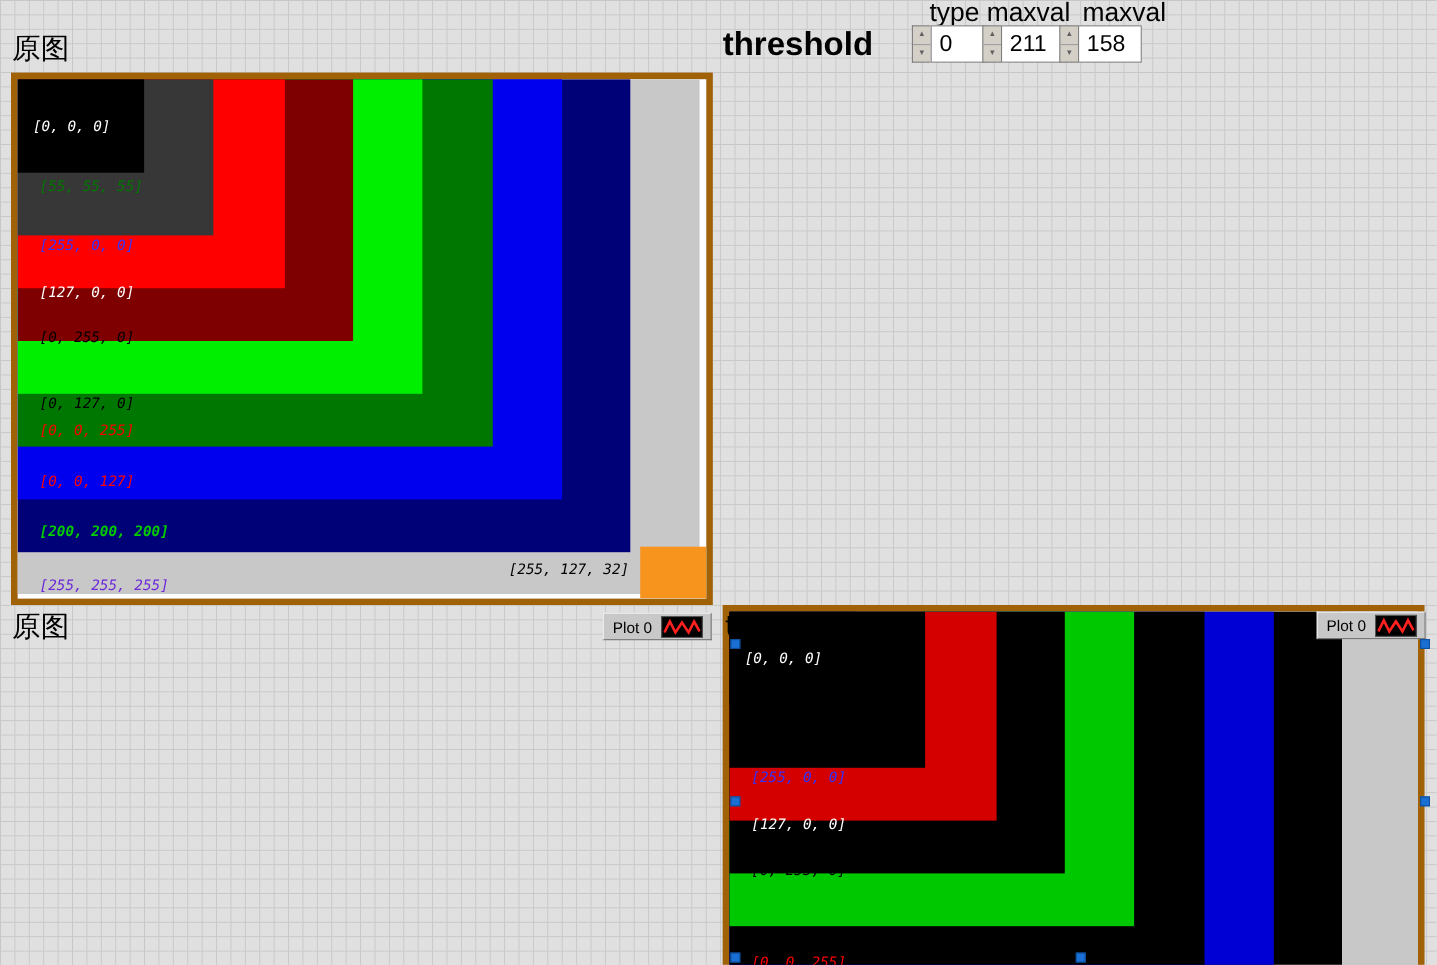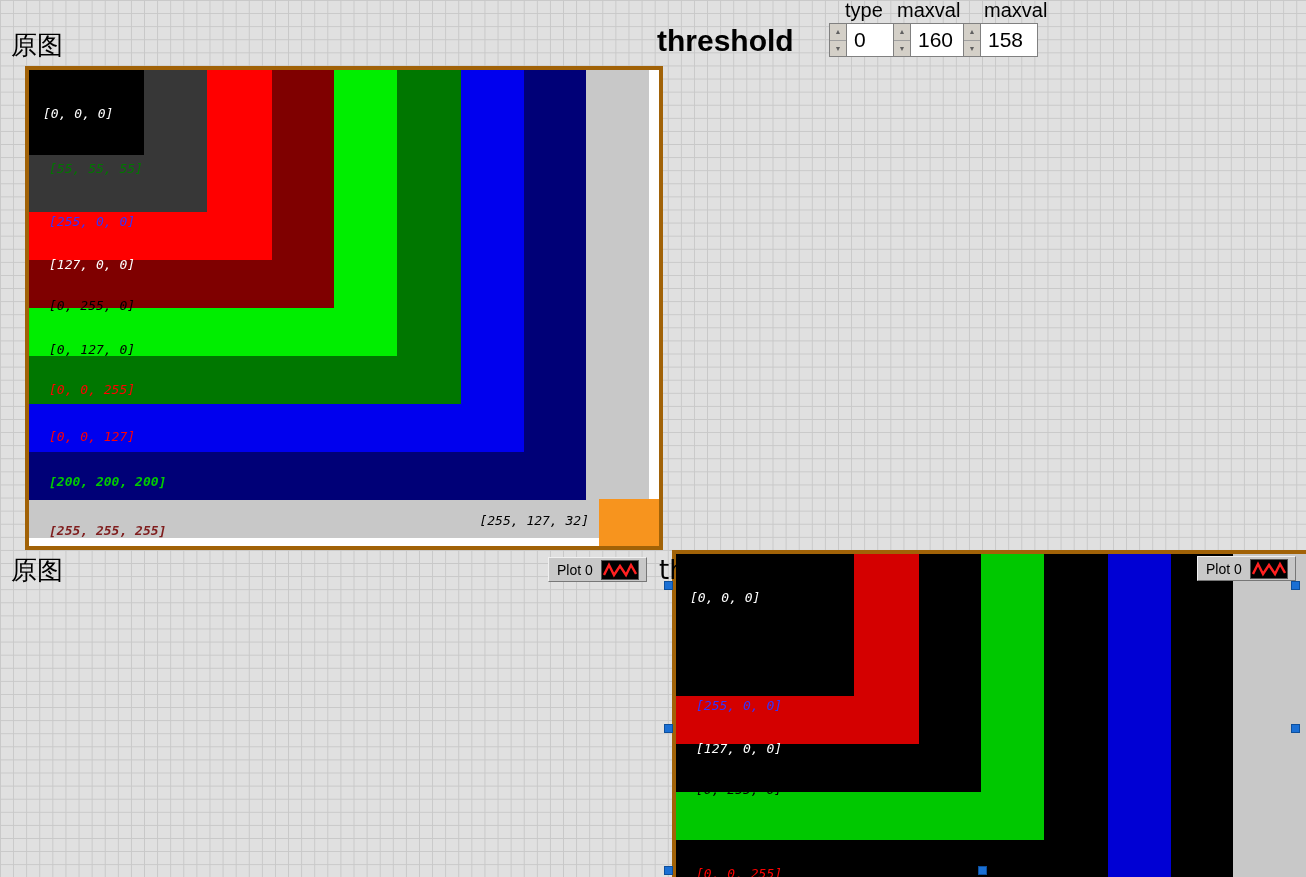--- a/index.html
+++ b/index.html
@@ -20,21 +20,21 @@
     font-size:26px;color:#000;font-weight:400;
     font-family:"DejaVu Sans", sans-serif;
     white-space:nowrap;line-height:1;
   }
   .big-title{
     font-size:30px;font-weight:bold;color:#000;
     font-family:"Liberation Sans", sans-serif;
     white-space:nowrap;line-height:1;
   }
   .ctl-label{
-    font-size:20px;color:#000;white-space:nowrap;
+    font-size:24px;color:#000;white-space:nowrap;
     font-family:"Liberation Sans", sans-serif;line-height:1;
   }
 
   
   .numctl{display:flex;align-items:stretch;height:34px;}
   .spinner{
     width:17px;display:flex;flex-direction:column;
     background:#d4d0c8;border:1px solid #808080;border-right:none;
     box-sizing:border-box;
   }
@@ -45,25 +45,24 @@
   .spin-up{border-bottom:1px solid #a0a0a0;}
   .numbox{
     background:#fff;border:1px solid #808080;
     box-sizing:border-box;display:flex;align-items:center;
     padding-left:7px;font-size:21px;color:#000;
     font-family:"Liberation Sans", sans-serif;
   }
 
   
   .imgpanel{
-    border:4px solid #a16207;
+    border:6px solid #a16207;
     box-sizing:border-box;
     overflow:hidden;position:relative;
     background:#c0c0c0;
-    margin-left:15px;
   }
   .band{position:absolute;left:0;top:0;}
   .bandlabel{
     position:absolute;
     font-family:"DejaVu Sans Mono", monospace;
     font-style:italic;font-size:13px;white-space:nowrap;
     letter-spacing:0px;
   }
   .swatch{position:absolute;}
   .legend{
@@ -103,21 +102,21 @@
     <div class="spin-dn">▼</div>
   </div>
   <div class="numbox" style="width:53px;">0</div>
 </div>
 
 <div class="abs numctl" style="left:893px;top:23px;">
   <div class="spinner">
     <div class="spin-up">▲</div>
     <div class="spin-dn">▼</div>
   </div>
-  <div class="numbox" style="width:62px;">160</div>
+  <div class="numbox" style="width:62px;">211</div>
 </div>
 
 <div class="abs numctl" style="left:963px;top:23px;">
   <div class="spinner">
     <div class="spin-up">▲</div>
     <div class="spin-dn">▼</div>
   </div>
   <div class="numbox" style="width:58px;">158</div>
 </div>
 
@@ -132,25 +131,25 @@
     <div class="band" style="width: 368px; height: 286px; background: rgb(0, 238, 0);"></div>
     <div class="band" style="width: 305px; height: 238px; background: rgb(127, 0, 0);"></div>
     <div class="band" style="width: 243px; height: 190px; background: rgb(255, 0, 0);"></div>
     <div class="band" style="width: 178px; height: 142px; background: rgb(55, 55, 55);"></div>
     <div class="band" style="width: 115px; height: 85px; background: rgb(0, 0, 0);"></div>
     <div class="bandlabel" style="left: 14px; top: 36px; color: rgb(255, 255, 255);">[0,  0,  0]</div>
     <div class="bandlabel" style="left: 20px; top: 91px; color: rgb(0, 119, 0);">[55,  55,  55]</div>
     <div class="bandlabel" style="left: 20px; top: 144px; color: rgb(51, 51, 255);">[255,  0,  0]</div>
     <div class="bandlabel" style="left: 20px; top: 187px; color: rgb(255, 255, 255);">[127,  0,  0]</div>
     <div class="bandlabel" style="left: 20px; top: 228px; color: rgb(0, 0, 0);">[0,  255,  0]</div>
-    <div class="bandlabel" style="left: 20px; top: 272px; color: rgb(0, 0, 0);">[0,  127,  0]</div>
+    <div class="bandlabel" style="left: 20px; top: 288px; color: rgb(0, 0, 0);">[0,  127,  0]</div>
     <div class="bandlabel" style="left: 20px; top: 312px; color: rgb(255, 0, 0);">[0,  0,  255]</div>
     <div class="bandlabel" style="left: 20px; top: 359px; color: rgb(255, 0, 0);">[0,  0,  127]</div>
     <div class="bandlabel" style="left: 20px; top: 404px; color: rgb(0, 204, 0); font-weight: bold;">[200,  200,  200]</div>
-    <div class="bandlabel" style="left: 20px; top: 453px; color: #7f1d1d; font-weight: bold;">[255,  255,  255]</div>
+    <div class="bandlabel" style="left: 20px; top: 453px; color: #6d28d9;">[255,  255,  255]</div>
     <div class="swatch" style="right: 0px; bottom: 0px; width: 60px; height: 47px; background: rgb(247, 148, 30);"></div>
     <div class="bandlabel" style="right: 70px; bottom: 18px; color: rgb(0, 0, 0);">[255, 127, 32]</div>
   </div>
 
 <div class="abs imgpanel" id="imgpanel1" style="left: 657px; top: 66px; width: 638px; height: 484px; background: rgb(192, 192, 192);">
     <div class="band" style="width: 636px; height: 482px; background: rgb(200, 200, 200);"></div>
     <div class="band" style="width: 620px; height: 468px; background: rgb(200, 200, 200);"></div>
     <div class="band" style="width: 557px; height: 430px; background: rgb(0, 0, 0);"></div>
     <div class="band" style="width: 495px; height: 382px; background: rgb(0, 0, 212);"></div>
     <div class="band" style="width: 432px; height: 334px; background: rgb(0, 0, 0);"></div>

